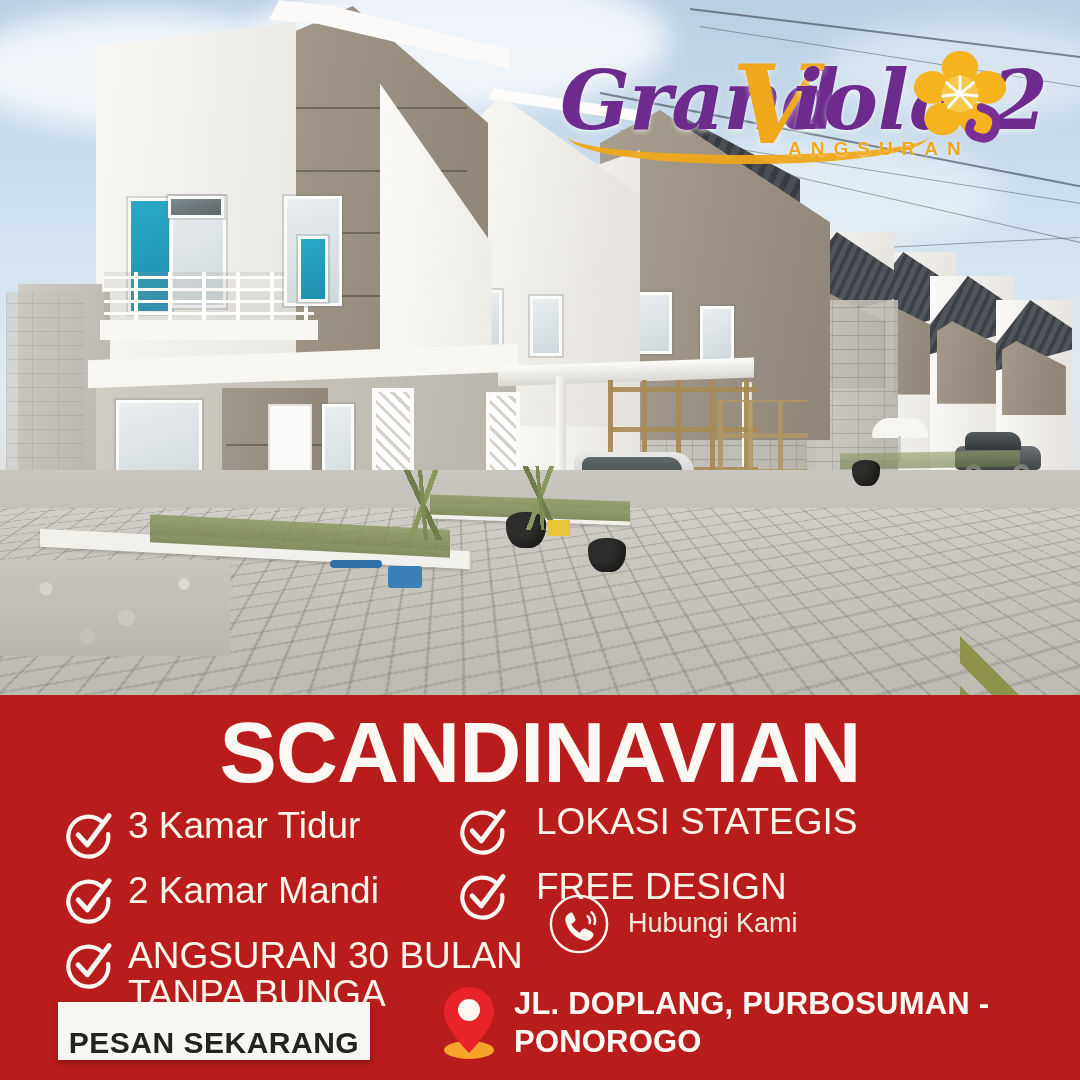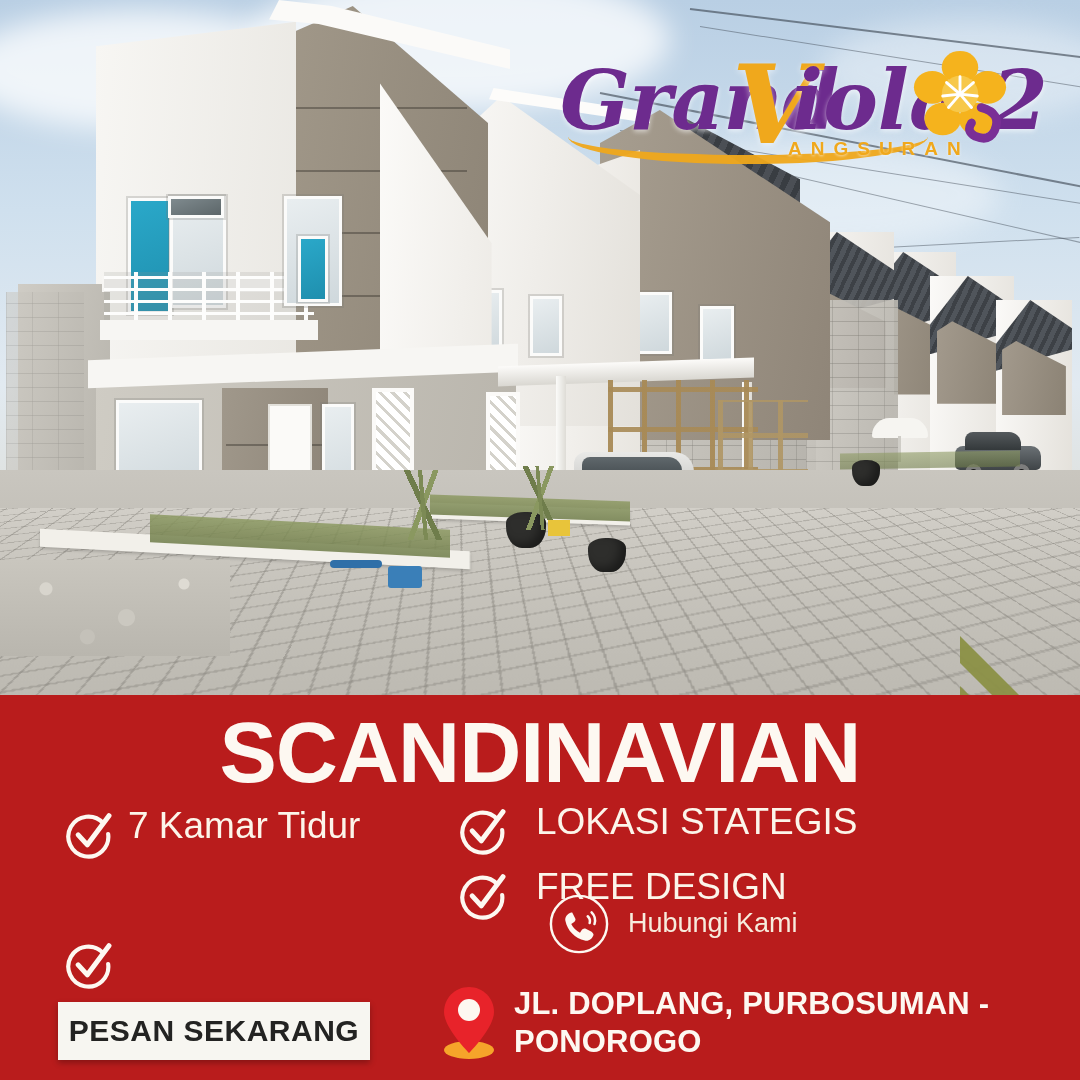--- a/index.html
+++ b/index.html
@@ -362,21 +362,21 @@
   #f-bath  { left:64px;  top:177px; }
   #f-inst  { left:64px;  top:242px; width:470px; }
   #f-loc   { left:458px; top:108px; }
   #f-des   { left:458px; top:173px; }
   #f-loc .feat-label, #f-des .feat-label { margin-left:14px; }
 
   #cta {
     position:absolute; left:58px; top:1002px;
     width:312px; height:58px;
     background:#f7f6f1;
-    display:flex; align-items:center; justify-content:center;
+    display:flex; align-items:flex-end; justify-content:center;
     box-shadow:0 3px 6px rgba(0,0,0,.28);
   }
   #cta-label {
     font-size:30px; font-weight:700; color:#232322; letter-spacing:.5px;
   }
 
   #contact { position:absolute; left:548px; top:893px; display:flex; align-items:center; gap:18px; }
   #phone-icon { width:62px; height:62px; flex:0 0 auto; }
   #contact-text { display:flex; }
   #contact-label { font-size:27px; color:#f7ecdd; line-height:1.15; }
@@ -570,29 +570,38 @@
 
   <div id="banner">
 
     <div id="headline">SCANDINAVIAN</div>
 
     <div class="feat" id="f-bed">
       <svg class="chk" viewBox="0 0 60 60">
         <path d="M47 17 a24 24 0 1 0 6 13" fill="none" stroke="#fdf8f1" stroke-width="5" stroke-linecap="round"></path>
         <path d="M17 31 L28 43 L54 8" fill="none" stroke="#fdf8f1" stroke-width="6" stroke-linecap="round" stroke-linejoin="round"></path>
       </svg>
-      <div class="feat-label">7 Kamar Tidur</div>
-    </div>
-
+      <div class="feat-label">3 Kamar Tidur</div>
+    </div>
+
+    <div class="feat" id="f-bath">
+      <svg class="chk" viewBox="0 0 60 60">
+        <path d="M47 17 a24 24 0 1 0 6 13" fill="none" stroke="#fdf8f1" stroke-width="5" stroke-linecap="round"></path>
+        <path d="M17 31 L28 43 L54 8" fill="none" stroke="#fdf8f1" stroke-width="6" stroke-linecap="round" stroke-linejoin="round"></path>
+      </svg>
+      <div class="feat-label">2 Kamar Mandi</div>
+    </div>
 
     <div class="feat" id="f-inst">
       <svg class="chk" viewBox="0 0 60 60">
         <path d="M47 17 a24 24 0 1 0 6 13" fill="none" stroke="#fdf8f1" stroke-width="5" stroke-linecap="round"></path>
         <path d="M17 31 L28 43 L54 8" fill="none" stroke="#fdf8f1" stroke-width="6" stroke-linecap="round" stroke-linejoin="round"></path>
       </svg>
+      <div class="feat-label">ANGSURAN 30 BULAN
+TANPA BUNGA</div>
     </div>
 
     <div class="feat" id="f-des">
       <svg class="chk" viewBox="0 0 60 60">
         <path d="M47 17 a24 24 0 1 0 6 13" fill="none" stroke="#fdf8f1" stroke-width="5" stroke-linecap="round"></path>
         <path d="M17 31 L28 43 L54 8" fill="none" stroke="#fdf8f1" stroke-width="6" stroke-linecap="round" stroke-linejoin="round"></path>
       </svg>
       <div class="feat-label">FREE DESIGN</div>
     </div>
 

